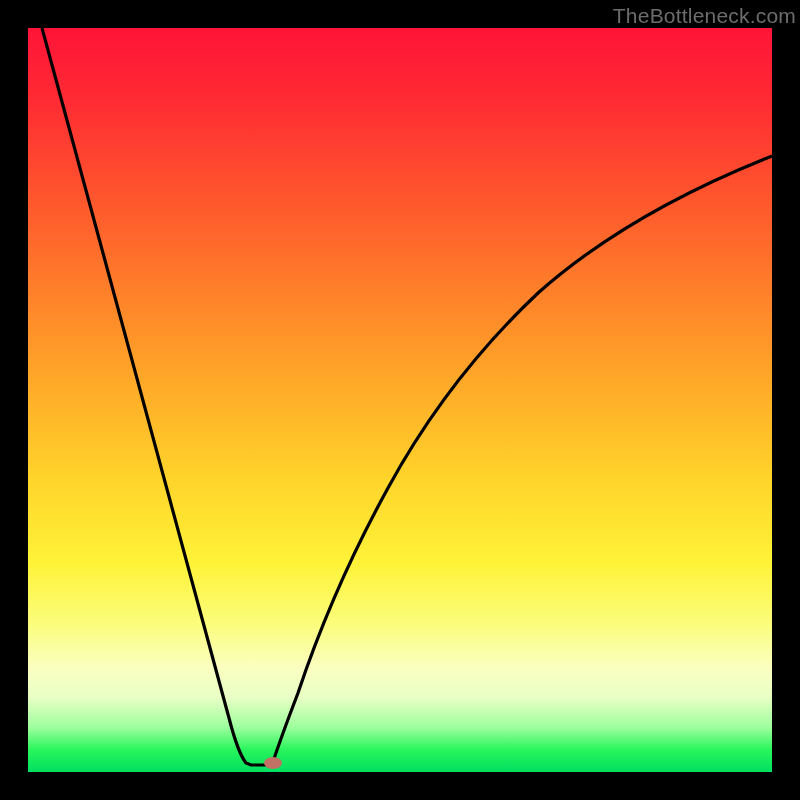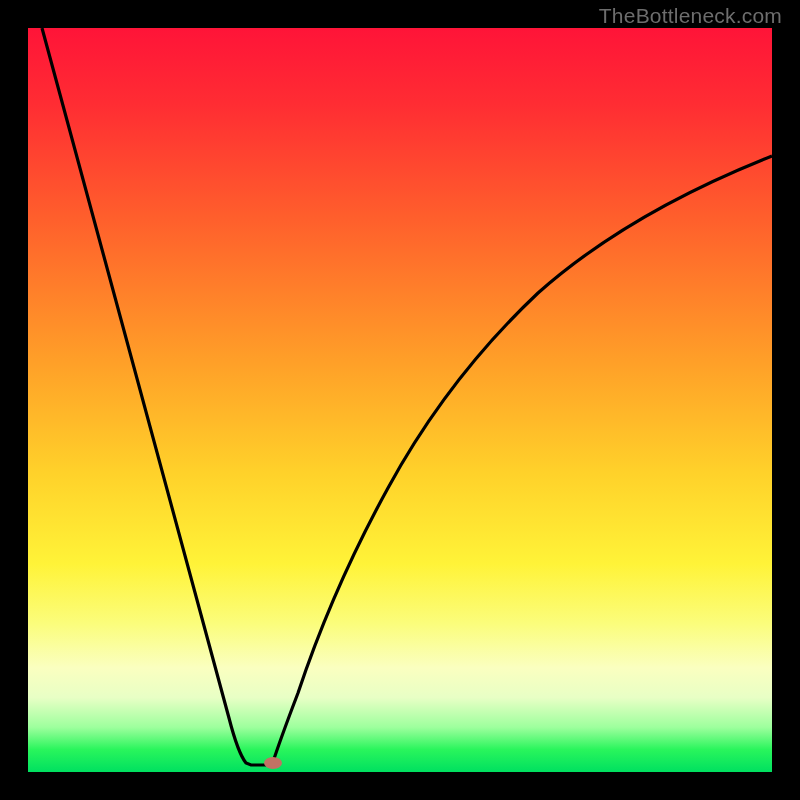--- a/index.html
+++ b/index.html
@@ -36,21 +36,21 @@
       #faffc0 86%,
       #e8ffc5 90%,
       #9dff9d 94%,
       #29f55c 97%,
       #00e060 100%
     );
   }
   .watermark {
     position: absolute;
     top: 4px;
-    right: 18px;
+    right: 4px;
     color: #6d6d6d;
     font-size: 21px;
     font-weight: 400;
     letter-spacing: 0.2px;
     user-select: none;
   }
   svg.curve {
     position: absolute;
     inset: 0;
     width: 100%;

